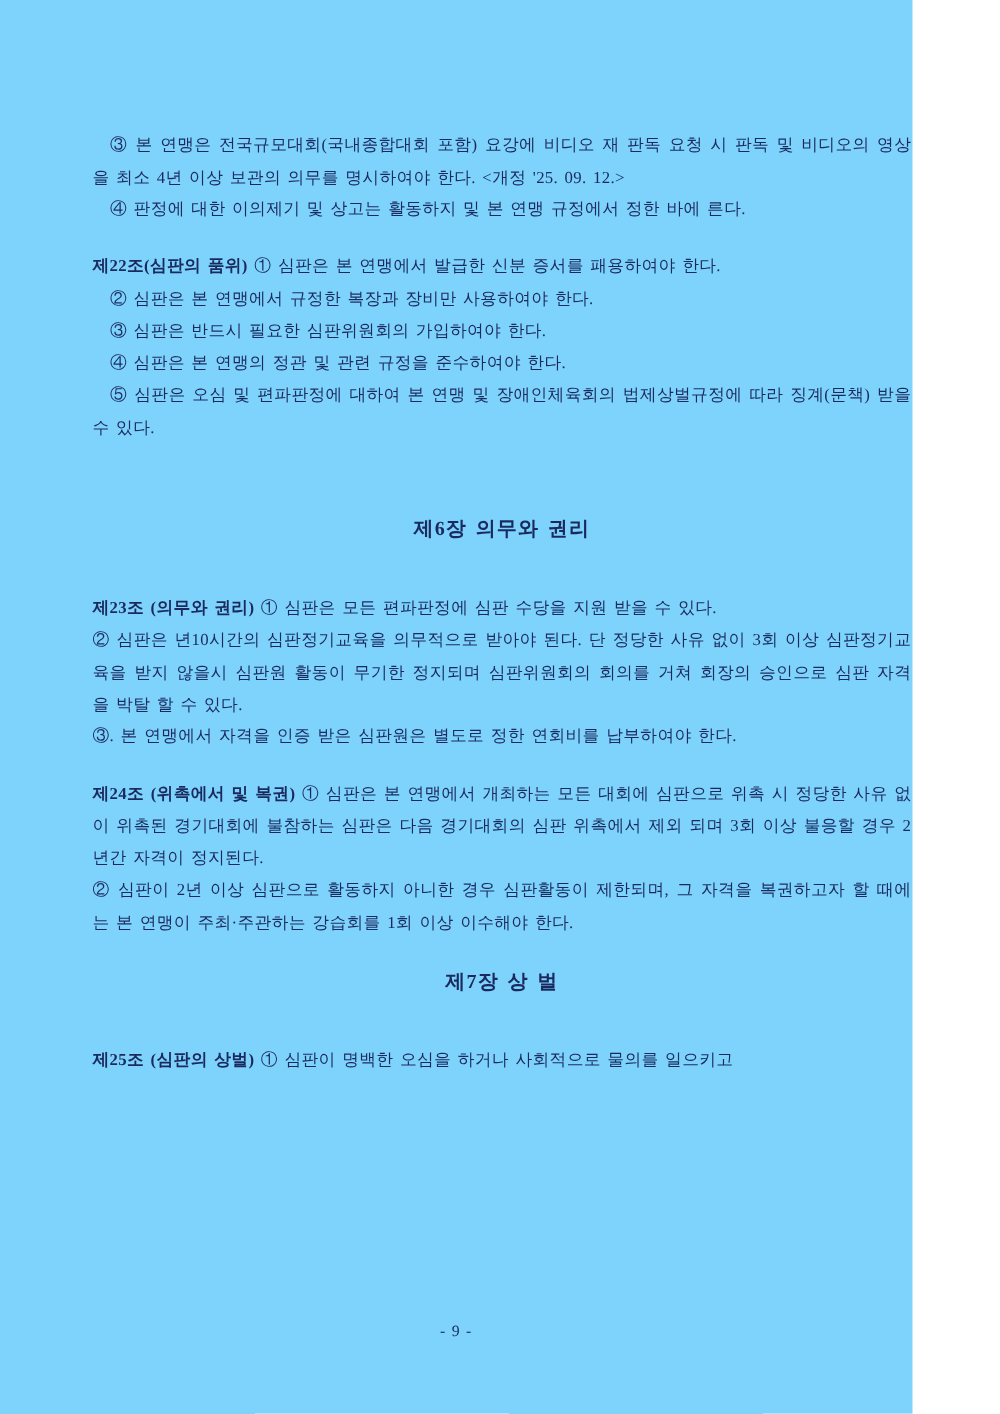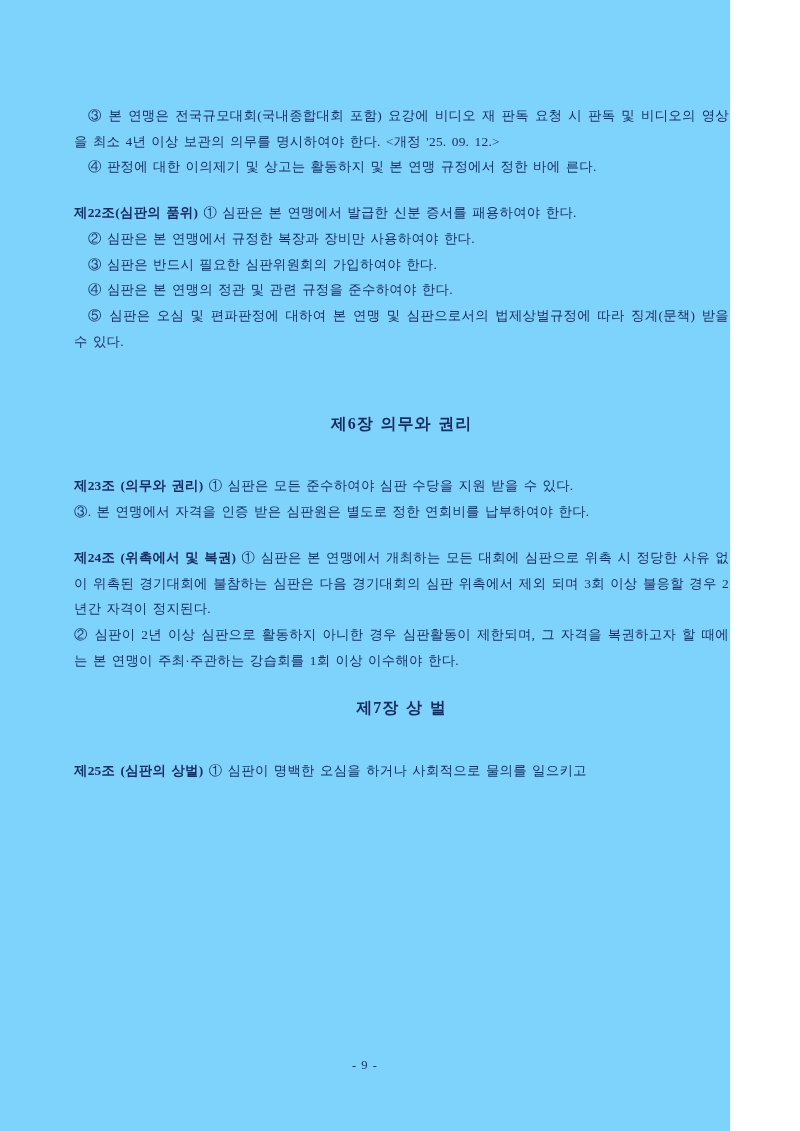--- a/index.html
+++ b/index.html
@@ -74,31 +74,32 @@
     <div class="gap-md"></div>
 
     <p><b>제22조(심판의 품위)</b> <span>① 심판은 본 연맹에서 발급한 신분 증서를 패용하여야 한다.</span></p>
 
     <p class="ind">② 심판은 본 연맹에서 규정한 복장과 장비만 사용하여야 한다.</p>
 
     <p class="ind">③ 심판은 반드시 필요한 심판위원회의 가입하여야 한다.</p>
 
     <p class="ind">④ 심판은 본 연맹의 정관 및 관련 규정을 준수하여야 한다.</p>
 
-    <p class="ind">⑤ 심판은 오심 및 편파판정에 대하여 본 연맹 및 심판으로서의 법제상벌규정에 따라 징계(문책) 받을 수 있다.</p>
+    <p class="ind">⑤ 심판은 오심 및 편파판정에 대하여 본 연맹 및 장애인체육회의 법제상벌규정에 따라 징계(문책) 받을 수 있다.</p>
 
 
     <div class="gap-lg"></div>
 
     <p class="chapter">제6장 의무와 권리</p>
 
     <div class="gap-xl"></div>
 
-    <p><b>제23조 (의무와 권리)</b> <span>① 심판은 모든 준수하여야 심판 수당을 지원 받을 수 있다.</span></p>
+    <p><b>제23조 (의무와 권리)</b> <span>① 심판은 모든 편파판정에 심판 수당을 지원 받을 수 있다.</span></p>
 
+    <p>② 심판은 년10시간의 심판정기교육을 의무적으로 받아야 된다. 단 정당한 사유 없이 3회 이상 심판정기교육을 받지 않을시 심판원 활동이 무기한 정지되며 심판위원회의 회의를 거쳐 회장의 승인으로 심판 자격을 박탈 할 수 있다.</p>
 
     <p>③. 본 연맹에서 자격을 인증 받은 심판원은 별도로 정한 연회비를 납부하여야 한다.</p>
 
     <div class="gap-md"></div>
 
     <p><b>제24조 (위촉에서 및 복권)</b> <span>① 심판은 본 연맹에서 개최하는 모든 대회에 심판으로 위촉 시 정당한 사유 없이 위촉된 경기대회에 불참하는 심판은 다음 경기대회의 심판 위촉에서 제외 되며 3회 이상 불응할 경우 2년간 자격이 정지된다.</span></p>
 
     <p>② 심판이 2년 이상 심판으로 활동하지 아니한 경우 심판활동이 제한되며, 그 자격을 복권하고자 할 때에는 본 연맹이 주최·주관하는 강습회를 1회 이상 이수해야 한다.</p>
 
     <div class="gap-md"></div>

